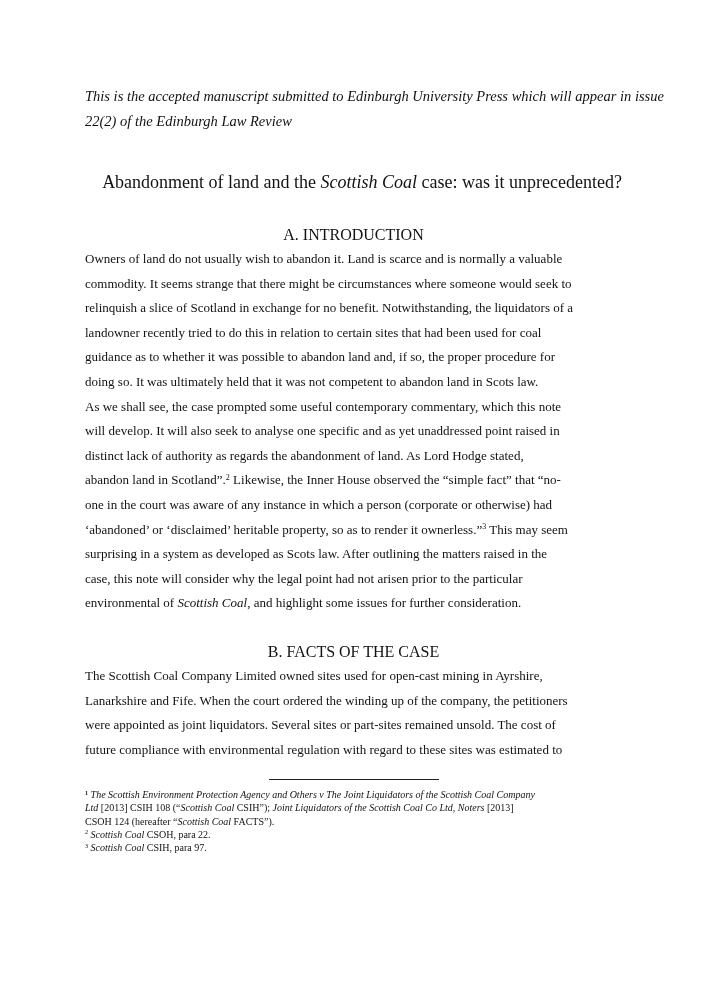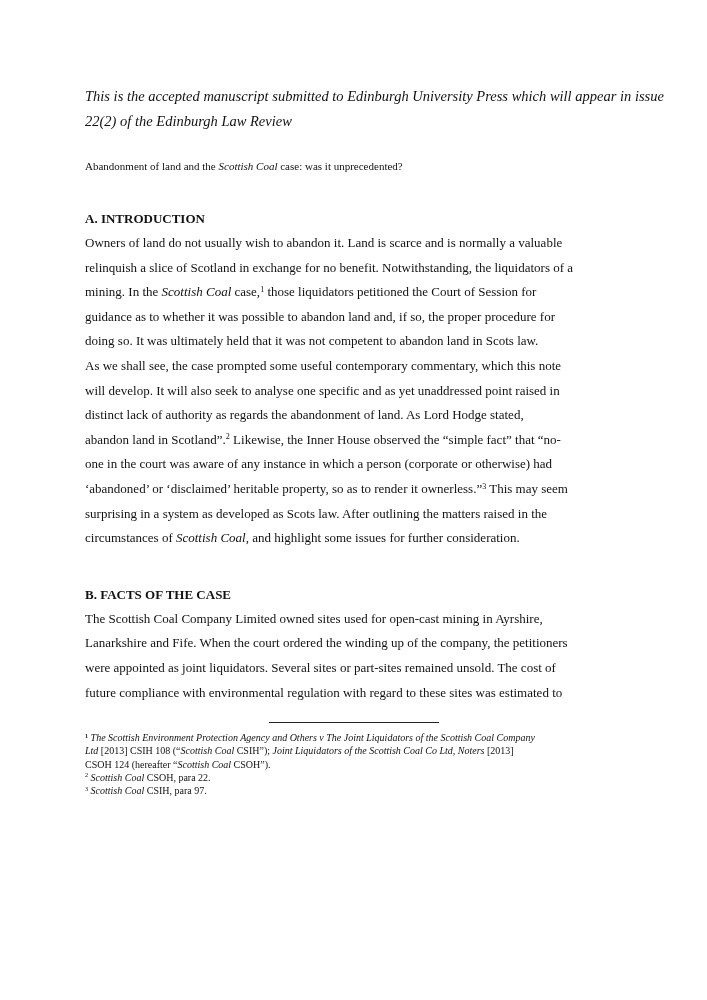--- a/index.html
+++ b/index.html
@@ -21,33 +21,34 @@
     border-radius: 30px;
   }
   .line { white-space: nowrap; }
 
   .disclaimer {
     font-size: 14.5px;
     line-height: 25px;
     font-style: italic;
   }
   .doc-title {
-    margin-top: 20px;
-    font-size: 11px;
+    margin-top: 36px;
+    font-size: 18px;
     line-height: 25px;
-    text-align: left;
+    text-align: right;
     white-space: nowrap;
   }
   .section-heading {
-    font-weight: bold;
-    font-size: 13px;
+    font-weight: normal;
+    text-align: center;
+    font-size: 16px;
     line-height: 25px;
     margin-top: 27px;
   }
-  .section-heading.second { margin-top: 31px; }
+  .section-heading.second { margin-top: 23px; }
   .body-lines {
     font-size: 13px;
     line-height: 24.6px;
   }
   .it  { font-style: italic; }
   .bd  { font-weight: bold; }
   .sup {
     font-size: 0.62em;
     position: relative;
     top: -0.55em;
@@ -74,45 +75,47 @@
       <div class="line"><span class="it">This is the accepted manuscript submitted to Edinburgh University Press which will appear in issue</span></div>
       <div class="line"><span class="it">22(2) of the Edinburgh Law Review</span></div>
     </div>
 
   <div class="doc-title"><span>Abandonment of land and the </span><span class="it">Scottish Coal</span><span> case: was it unprecedented?</span></div>
 
   <div id="sections">
       <div class="section-heading">A. INTRODUCTION</div>
       <div class="body-lines">
         <div class="line"><span>Owners of land do not usually wish to abandon it. Land is scarce and is normally a valuable</span></div>
+        <div class="line"><span>commodity. It seems strange that there might be circumstances where someone would seek to</span></div>
         <div class="line"><span>relinquish a slice of Scotland in exchange for no benefit. Notwithstanding, the liquidators of a</span></div>
-        <div class="line"><span>mining. In the </span><span class="it">Scottish Coal</span><span> case,</span><span class="sup">1</span><span> those liquidators petitioned the Court of Session for</span></div>
+        <div class="line"><span>landowner recently tried to do this in relation to certain sites that had been used for coal</span></div>
         <div class="line"><span>guidance as to whether it was possible to abandon land and, if so, the proper procedure for</span></div>
         <div class="line"><span>doing so. It was ultimately held that it was not competent to abandon land in Scots law.</span></div>
         <div class="line"><span>As we shall see, the case prompted some useful contemporary commentary, which this note</span></div>
         <div class="line"><span>will develop. It will also seek to analyse one specific and as yet unaddressed point raised in</span></div>
         <div class="line"><span>distinct lack of authority as regards the abandonment of land. As Lord Hodge stated,</span></div>
         <div class="line"><span>abandon land in Scotland”.</span><span class="sup">2</span><span> Likewise, the Inner House observed the “simple fact” that “no-</span></div>
         <div class="line"><span>one in the court was aware of any instance in which a person (corporate or otherwise) had</span></div>
         <div class="line"><span>‘abandoned’ or ‘disclaimed’ heritable property, so as to render it ownerless.”</span><span class="sup">3</span><span> This may seem</span></div>
         <div class="line"><span>surprising in a system as developed as Scots law. After outlining the matters raised in the</span></div>
-        <div class="line"><span>circumstances of </span><span class="it">Scottish Coal</span><span>, and highlight some issues for further consideration.</span></div>
+        <div class="line"><span>case, this note will consider why the legal point had not arisen prior to the particular</span></div>
+        <div class="line"><span>environmental of </span><span class="it">Scottish Coal</span><span>, and highlight some issues for further consideration.</span></div>
       </div>
       <div class="section-heading second">B. FACTS OF THE CASE</div>
       <div class="body-lines">
         <div class="line"><span>The Scottish Coal Company Limited owned sites used for open-cast mining in Ayrshire,</span></div>
         <div class="line"><span>Lanarkshire and Fife. When the court ordered the winding up of the company, the petitioners</span></div>
         <div class="line"><span>were appointed as joint liquidators. Several sites or part-sites remained unsold. The cost of</span></div>
         <div class="line"><span>future compliance with environmental regulation with regard to these sites was estimated to</span></div>
       </div>
     </div>
 
   <hr class="footnote-sep">
 
   <div class="footnotes">
       <div class="line"><span class="bd sup">1</span><span> </span><span class="it">The Scottish Environment Protection Agency and Others v The Joint Liquidators of the Scottish Coal Company</span></div>
       <div class="line"><span class="it">Ltd</span><span> [2013] CSIH 108 (“</span><span class="it">Scottish Coal</span><span> CSIH”); </span><span class="it">Joint Liquidators of the Scottish Coal Co Ltd, Noters</span><span> [2013]</span></div>
-      <div class="line"><span>CSOH 124 (hereafter “</span><span class="it">Scottish Coal</span><span> CSOH”).</span></div>
+      <div class="line"><span>CSOH 124 (hereafter “</span><span class="it">Scottish Coal</span><span> FACTS”).</span></div>
       <div class="line"><span class="sup">2</span><span> </span><span class="it">Scottish Coal</span><span> CSOH, para 22.</span></div>
       <div class="line"><span class="sup">3</span><span> </span><span class="it">Scottish Coal</span><span> CSIH, para 97.</span></div>
     </div>
 
 </div>
 
 </body></html>

